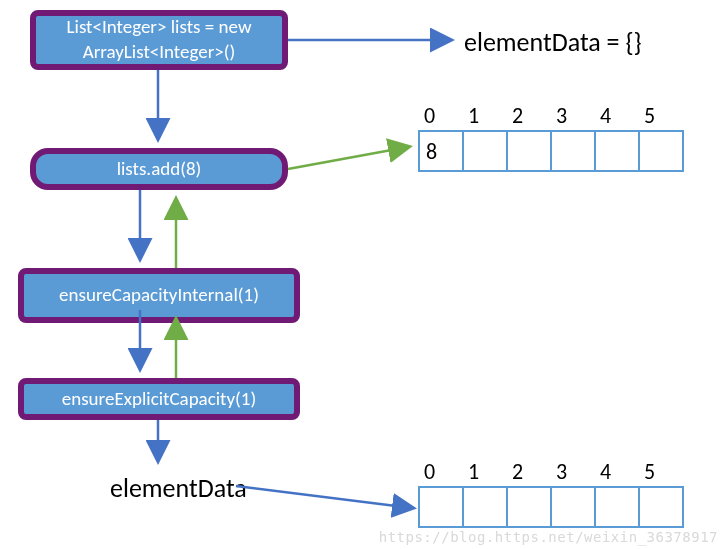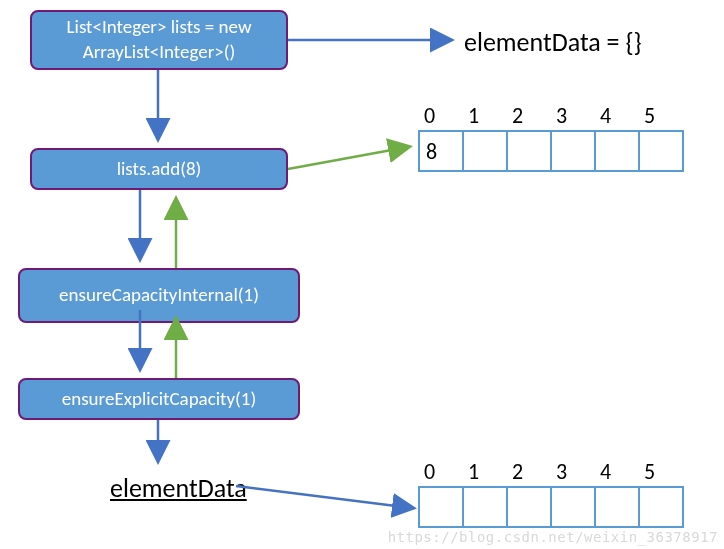--- a/index.html
+++ b/index.html
@@ -6,21 +6,21 @@
   body {
     font-family: Calibri, Arial, sans-serif;
     background: #fff;
     width: 724px;
     height: 549px;
     position: relative;
   }
   .box {
     position: absolute;
     background: #5b9bd5;
-    border: 2px solid #701a75;
+    border: 6px solid #701a75;
     border-radius: 8px;
     color: #fff;
     font-size: 19px;
     display: flex;
     align-items: center;
     justify-content: center;
     text-align: center;
     padding: 6px 10px;
     line-height: 1.3;
   }
@@ -86,21 +86,21 @@
   </defs>
   <line x1="0" y1="10" x2="162" y2="10" stroke="#4472c4" stroke-width="2.5" marker-end="url(#ah-blue)"></line>
 </svg>
 
 <div class="plain-text" style="left:464px; top:26px;">elementData = {}</div>
 
 <svg class="arrow" style="left:148px; top:70px; width:20px; height:78px;">
   <line x1="10" y1="0" x2="10" y2="68" stroke="#4472c4" stroke-width="2.5" marker-end="url(#ah-blue)"></line>
 </svg>
 
-<div class="box" style="left:30px; top:148px; width:258px; height:42px;">
+<div class="box" style="left:30px; top:148px; width:258px; height:42px;border-radius:18px;">
   <span>lists.add(8)</span>
 </div>
 
 <svg class="arrow" style="left:288px; top:145px; width:128px; height:40px;">
   <defs>
     <marker id="ah-green" markerWidth="10" markerHeight="10" refX="8" refY="5" orient="auto">
       <path d="M0,0 L10,5 L0,10 Z" fill="#70ad47"></path>
     </marker>
   </defs>
   <line x1="0" y1="24" x2="120" y2="2" stroke="#70ad47" stroke-width="2.5" marker-end="url(#ah-green)"></line>
@@ -145,21 +145,21 @@
 </svg>
 
 <div class="box" style="left:18px; top:378px; width:282px; height:42px;">
   <span>ensureExplicitCapacity(1)</span>
 </div>
 
 <svg class="arrow" style="left:148px; top:420px; width:20px; height:50px;">
   <line x1="10" y1="0" x2="10" y2="40" stroke="#4472c4" stroke-width="2.5" marker-end="url(#ah-blue)"></line>
 </svg>
 
-<div class="plain-text" style="left:110px; top:472px;text-decoration:underline;">elementData</div>
+<div class="plain-text" style="left:110px; top:472px;">elementData</div>
 
 <svg class="arrow" style="left:236px; top:480px; width:186px; height:40px;">
   <line x1="0" y1="6" x2="176" y2="28" stroke="#4472c4" stroke-width="2.5" marker-end="url(#ah-blue)"></line>
 </svg>
 
 <div class="array-indices" style="left:418px; top:458px;">
   <div class="idx">0</div>
   <div class="idx">1</div>
   <div class="idx">2</div>
   <div class="idx">3</div>
@@ -169,13 +169,13 @@
 
 <div class="array-table" style="left:418px; top:486px;">
   <div class="array-cell"></div>
   <div class="array-cell"></div>
   <div class="array-cell"></div>
   <div class="array-cell"></div>
   <div class="array-cell"></div>
   <div class="array-cell"></div>
 </div>
 
-<div class="watermark">https://blog.csdn.net/weixin_36378917</div>
+<div class="watermark">https://blog.https.net/weixin_36378917</div>
 
 </body></html>

